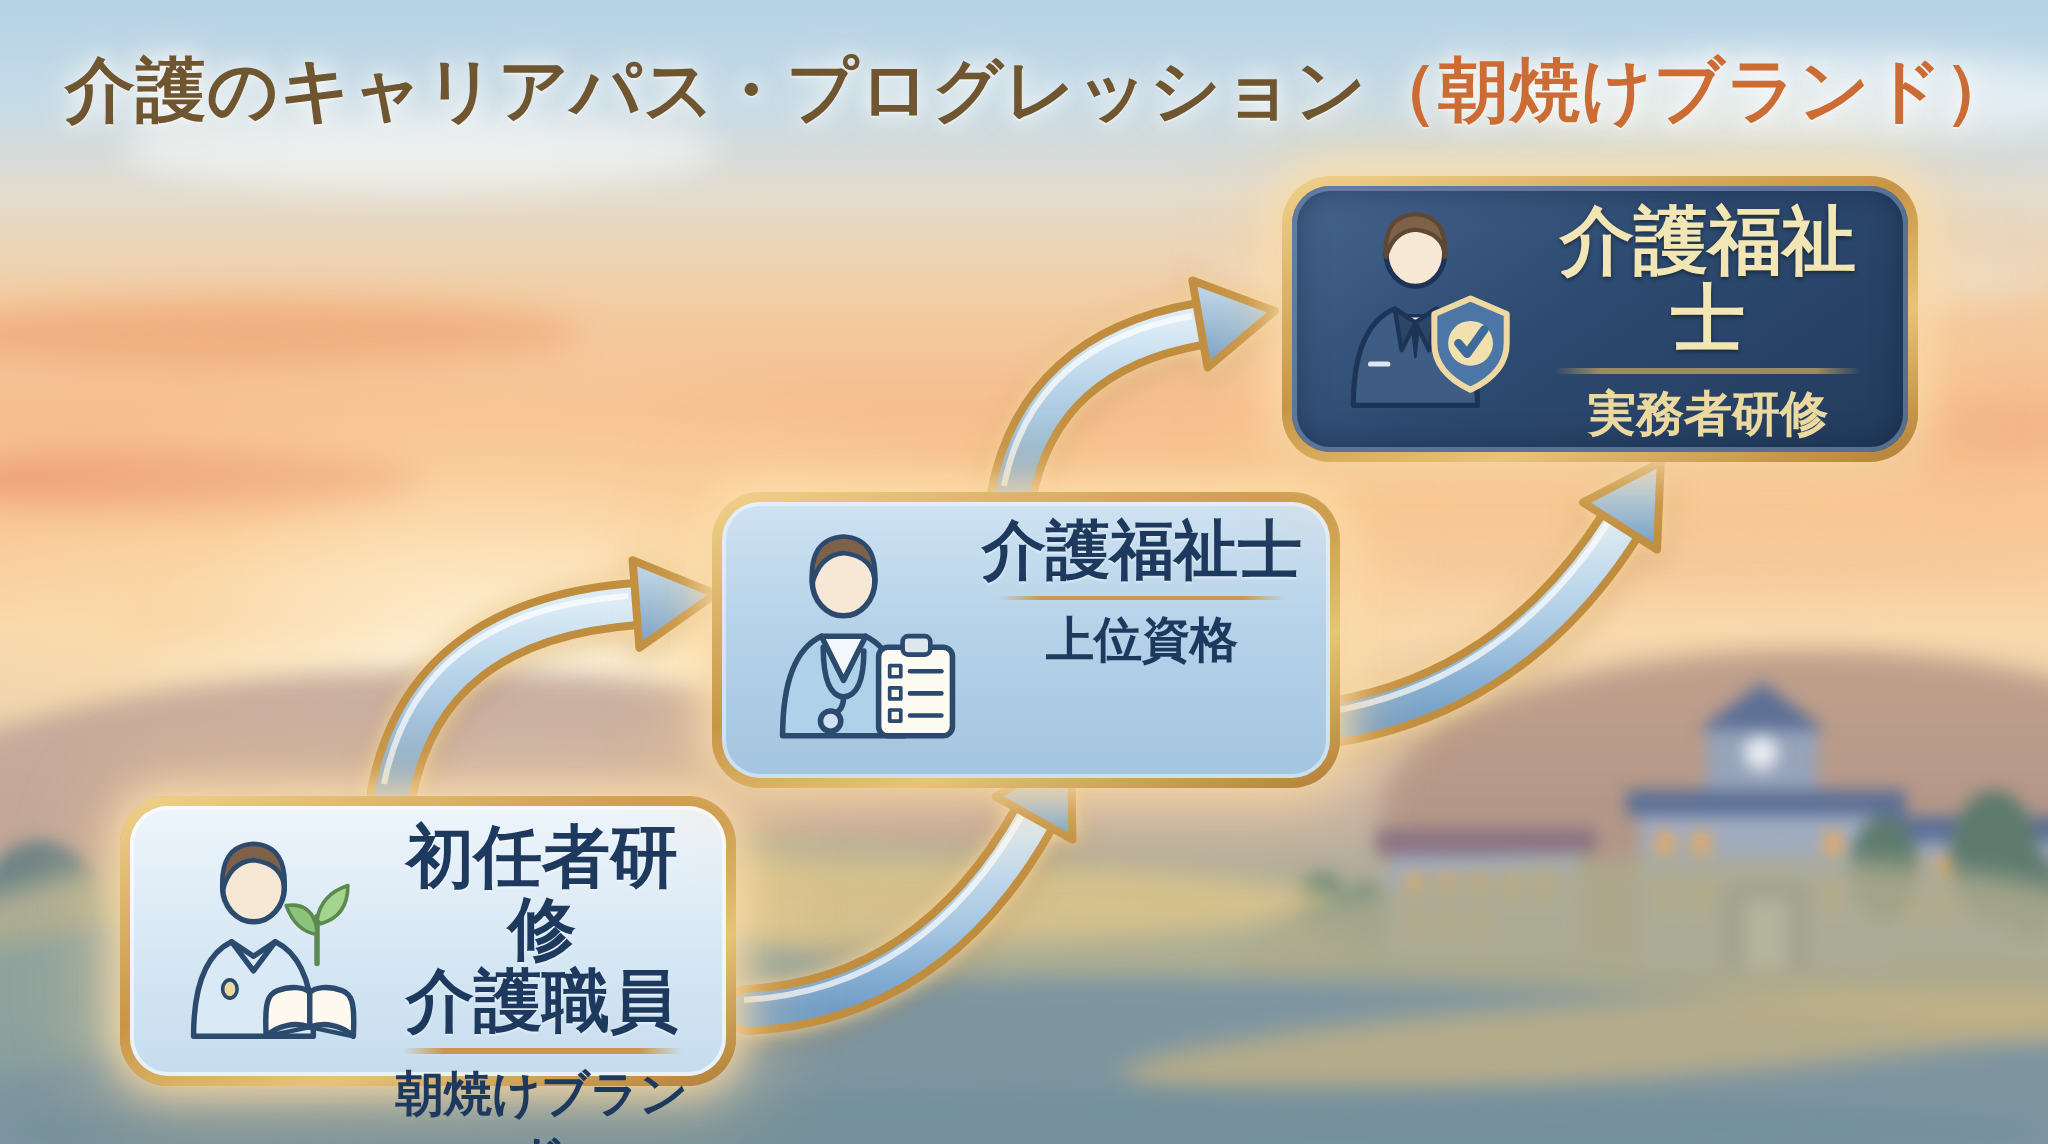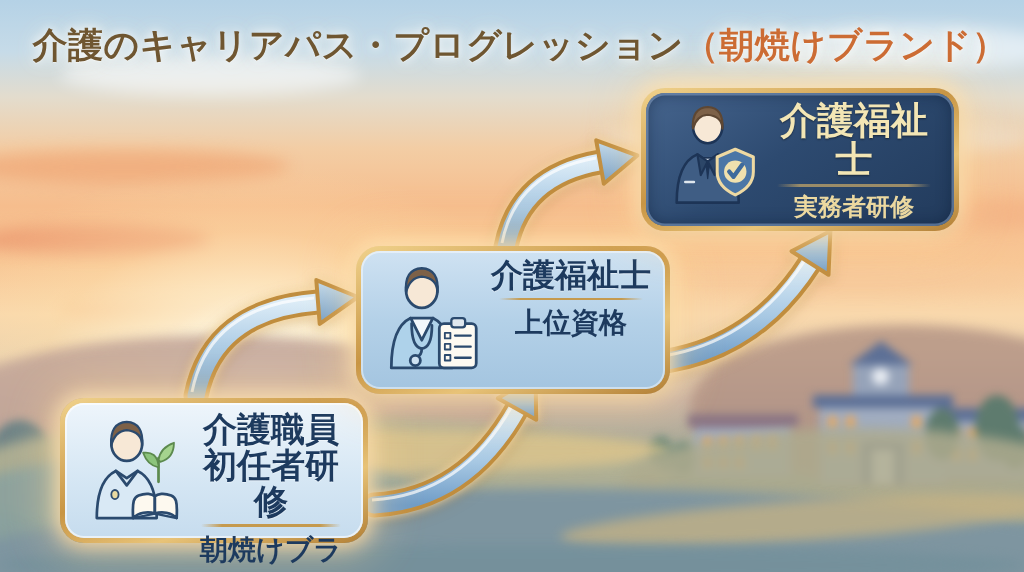--- a/index.html
+++ b/index.html
@@ -69,21 +69,21 @@
   .card3 { left:641px; top:88px;  width:318px; height:143px; }
   .icon-wrap { flex:none; display:flex; align-items:center; justify-content:center; }
   .card-text { flex:1; text-align:center; }
   .card-title { font-weight:bold; color:#1d3a5e; line-height:1.06; text-shadow:0 1px 1px rgba(255,255,255,.45); }
   .card1 .card-title { font-size:34px; }
   .card2 .card-title { font-size:32px; }
   .card3 .card-title { font-size:37px; color:#f3e6b5; text-shadow:0 1px 2px rgba(0,0,0,.45); }
   .card-divider { height:2.5px; width:90%; margin:5px auto 4px auto; border-radius:2px;
     background:linear-gradient(90deg, rgba(197,154,78,0), #c59a4e 15%, #c59a4e 85%, rgba(197,154,78,0)); }
   .card3 .card-divider { background:linear-gradient(90deg, rgba(155,140,104,0), #9b8c68 15%, #9b8c68 85%, rgba(155,140,104,0)); }
-  .card-subtitle { font-weight:bold; color:#1d3a5e; font-size:28px; }
+  .card-subtitle { font-weight:bold; color:#1d3a5e; font-size:24px; }
   .card3 .card-subtitle { color:#ecd9a0; font-size:24px; }
 </style>
 </head>
 <body>
 
 <div class="stage">
 
   <div class="abs sky"></div>
   <div class="abs clouds" style="inset:0;">
     <div class="cl1"></div>
@@ -209,22 +209,22 @@
             <path d="M92 62 Q80 60 75 46 Q90 44 92 60 Z" fill="#8cc47c" stroke="#5c8a4e" stroke-width="2"></path>
             <path d="M92 54 Q94 40 109 35 Q109 52 94 56 Z" fill="#a5d48e" stroke="#5c8a4e" stroke-width="2"></path>
             <path d="M64 118 C63 99 65 95 70 93 C78 90 85 91 88 94 L88 113 C80 110 70 112 64 118 Z" fill="#fdf9ef"></path>
             <path d="M112 118 C113 99 111 95 106 93 C98 90 91 91 88 94 L88 113 C96 110 106 112 112 118 Z" fill="#fdf9ef"></path>
             <path d="M64 118 L88 113 L112 118" fill="none" stroke-width="2.5"></path>
           </g>
         </svg>
       </div>
       <div class="card-text">
         <div class="card-title">
+          <div>初任者研修</div>
           <div>介護職員</div>
-          <div>初任者研修</div>
         </div>
         <div class="card-divider"></div>
         <div class="card-subtitle">朝焼けブランド</div>
       </div>
     </div>
   </div>
 
   <div class="abs card card2">
     <div class="card-inner">
       <div class="icon-wrap">

